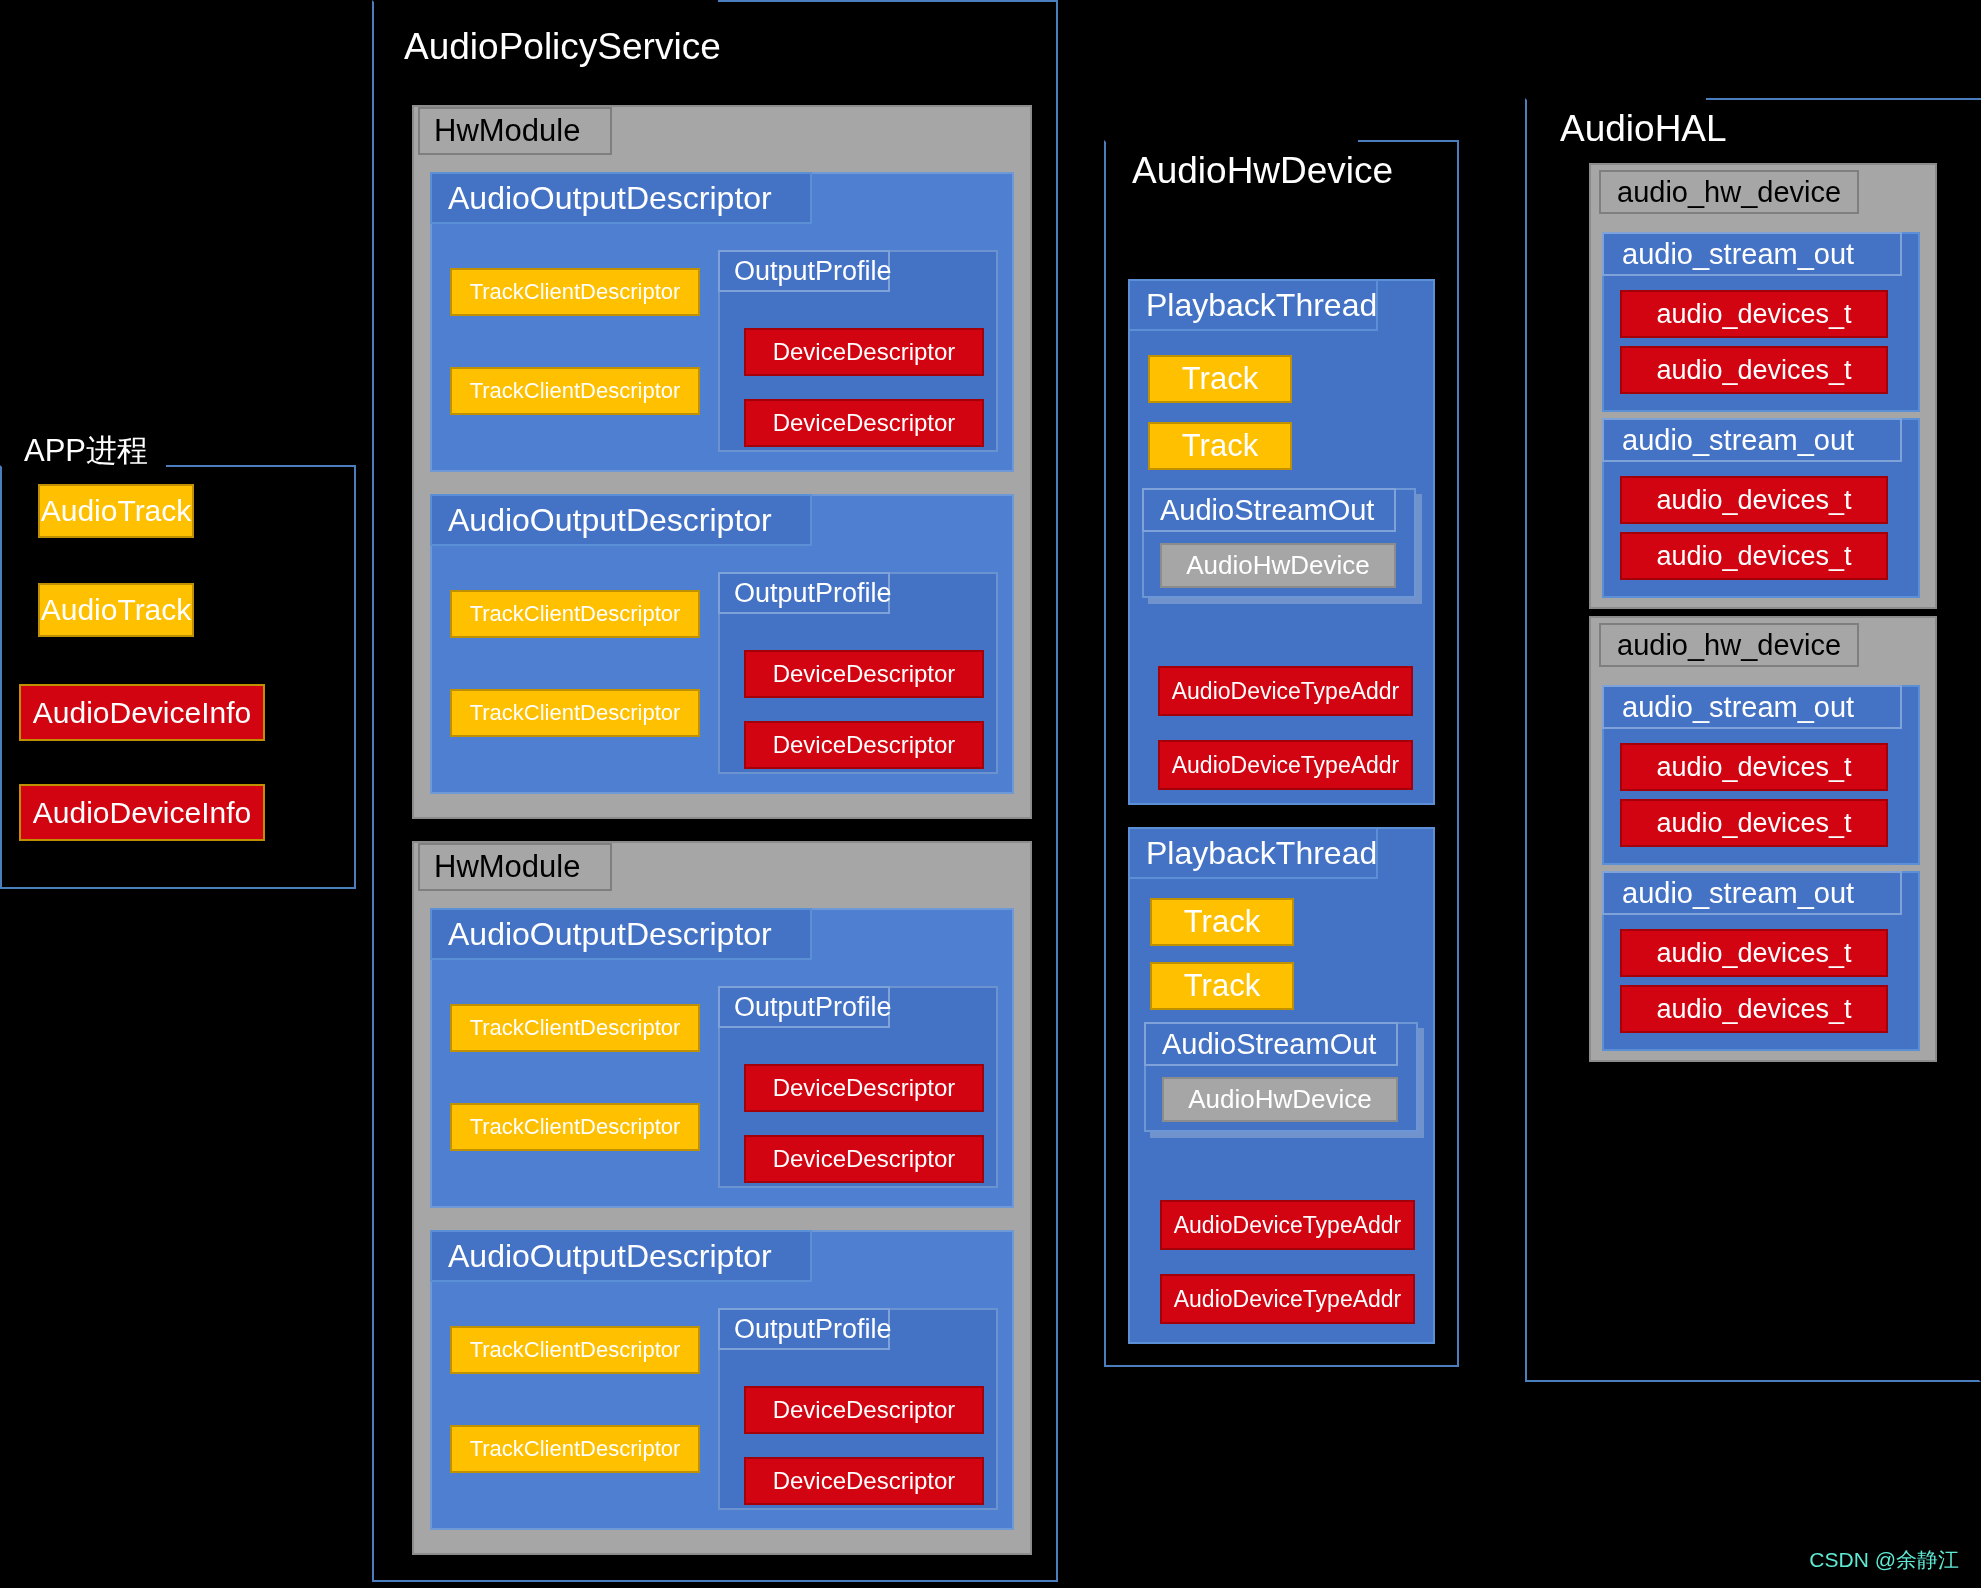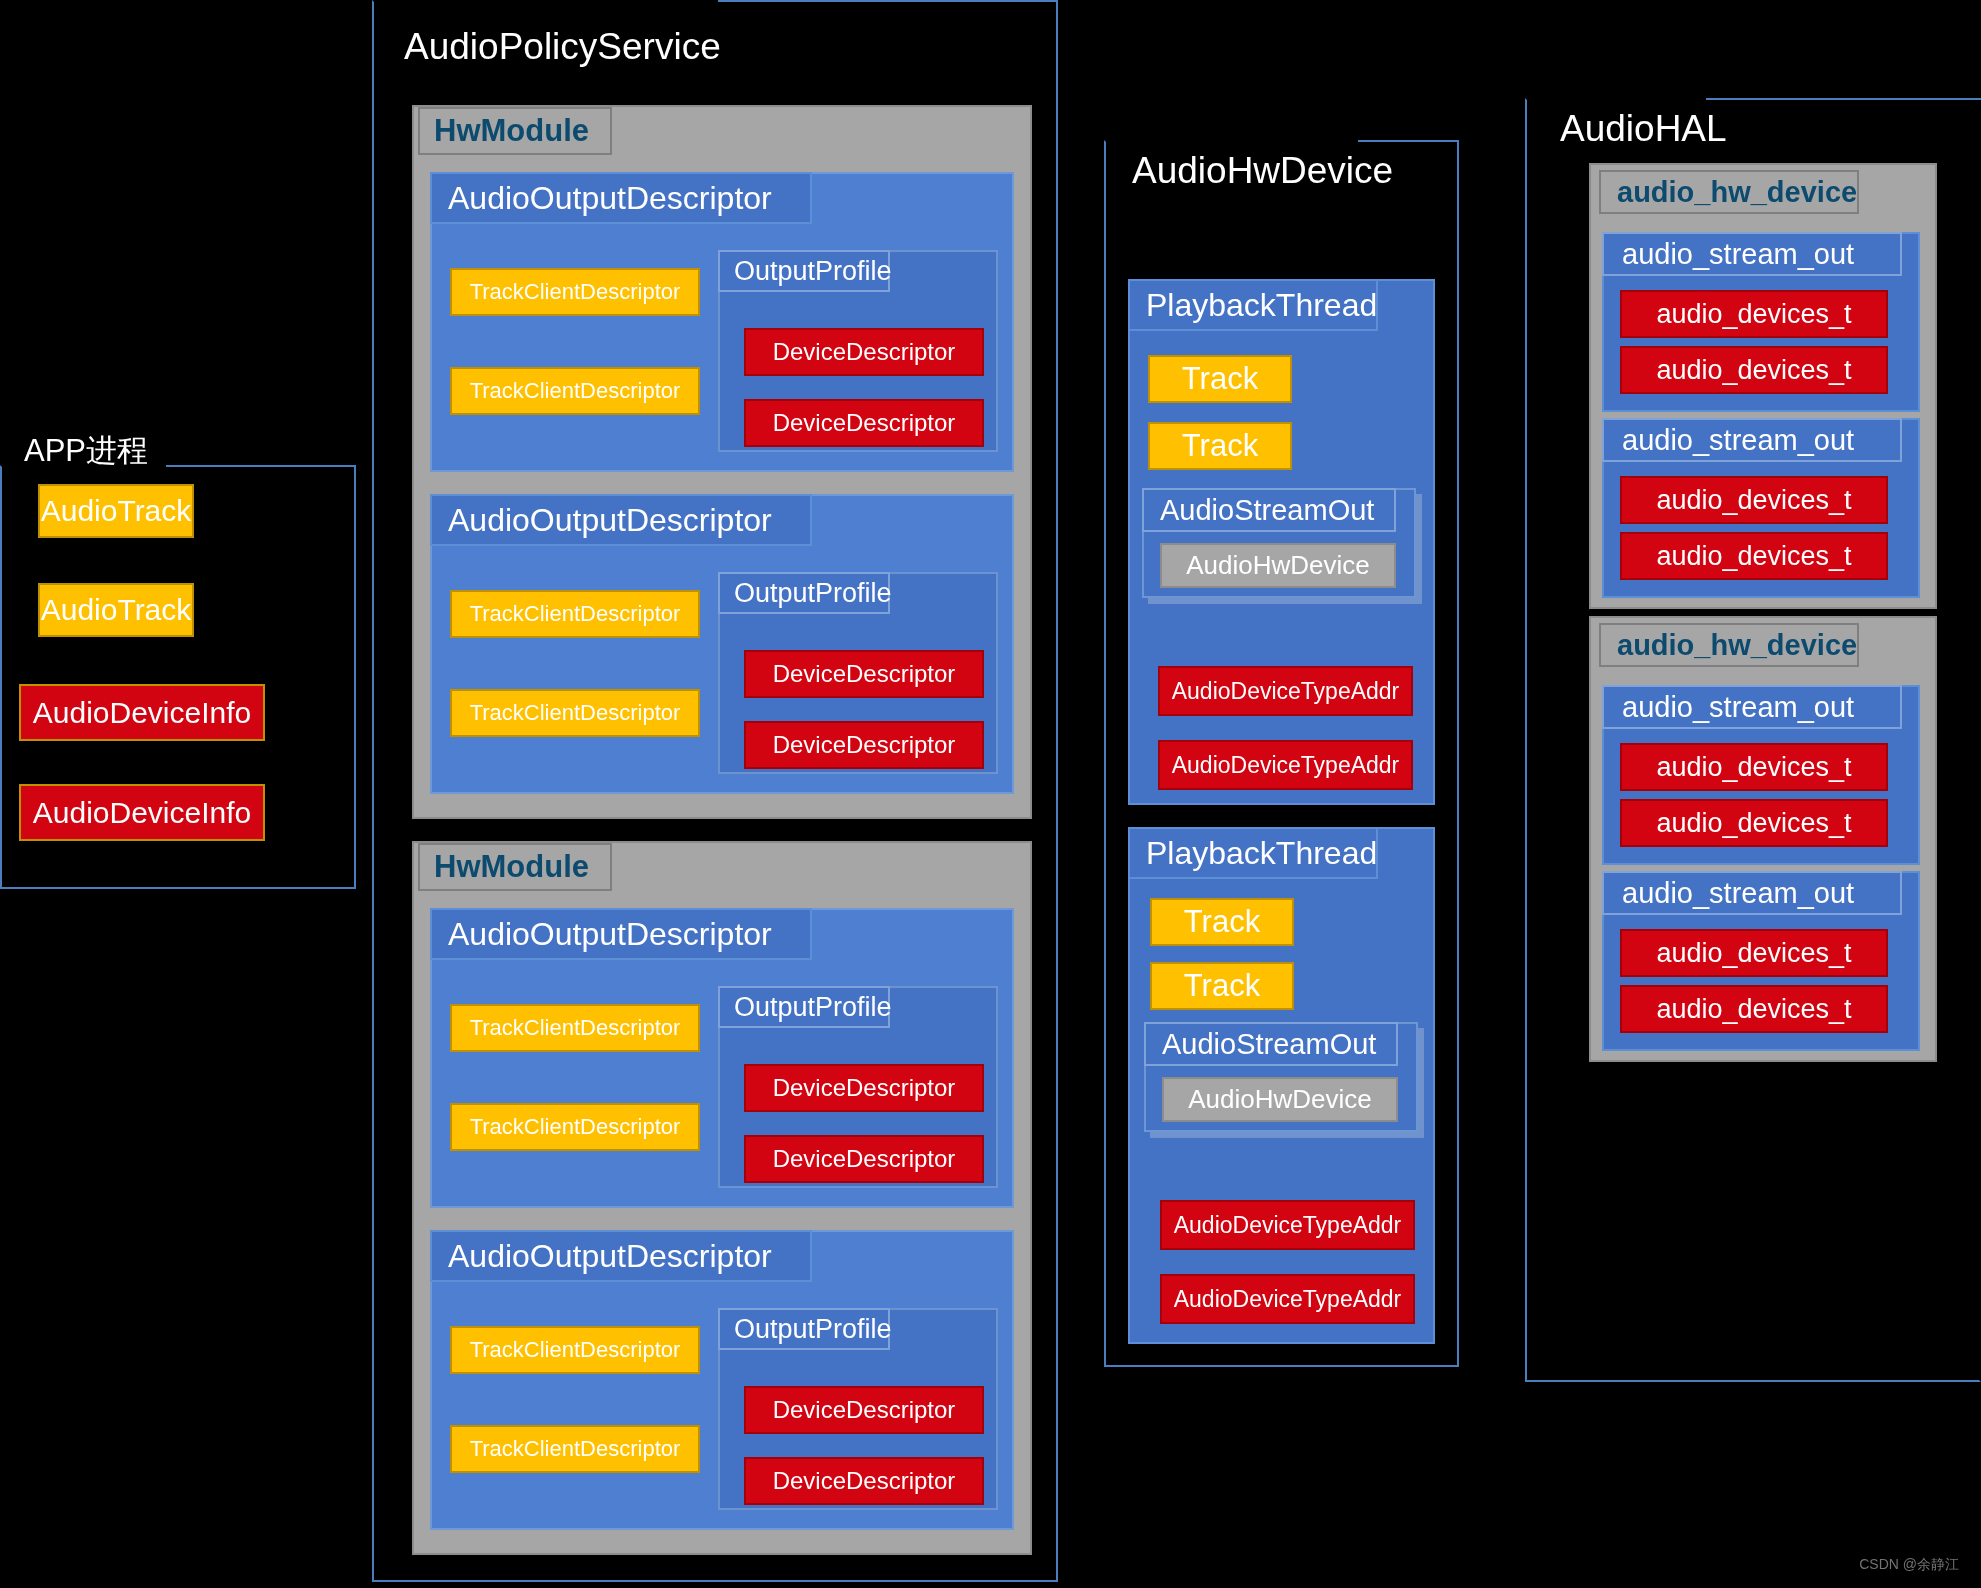--- a/index.html
+++ b/index.html
@@ -8,21 +8,21 @@
     font-family:"Liberation Sans","DejaVu Sans",sans-serif;
     color:#fff;
   }
   
   .frame{position:absolute;box-sizing:border-box;border:2px solid #4a7ebc;background:transparent;}
   .frame-title{position:absolute;color:#fff;white-space:nowrap;line-height:1;}
 
   
   .gray{position:absolute;box-sizing:border-box;background:#a6a6a6;border:2px solid #8c8c8c;}
   .gray-hdr{position:absolute;box-sizing:border-box;background:#a6a6a6;border:2px solid #7f7f7f;
-            display:flex;align-items:center;color:#0c4a6e;white-space:nowrap;font-weight:bold;}
+            display:flex;align-items:center;color:#000000;white-space:nowrap;}
 
   
   .blue{position:absolute;box-sizing:border-box;background:#4472c4;border:2px solid #4472c4;}
   .blue-lt{position:absolute;box-sizing:border-box;background:#4e7fd0;border:2px solid #4e7fd0;}
   .blue-hdr{position:absolute;box-sizing:border-box;background:#4472c4;border:2px solid #5b8fd6;
             display:flex;align-items:center;color:#fff;white-space:nowrap;}
   .blue-sub{position:absolute;box-sizing:border-box;background:#4472c4;border:2px solid #6b93cf;}
 
   
   .blue-shadow{box-shadow:6px 6px 0 rgba(150,175,215,0.55);}
@@ -30,21 +30,21 @@
   
   .gold{position:absolute;box-sizing:border-box;background:#ffc000;border:2px solid #bf9000;
         display:flex;align-items:center;justify-content:center;color:#fff;white-space:nowrap;}
   
   .red{position:absolute;box-sizing:border-box;background:#d30411;border:2px solid #a30009;
        display:flex;align-items:center;justify-content:center;color:#fff;white-space:nowrap;}
   .red-gold{border:2px solid #bf9000;}
   
   .graychip{position:absolute;box-sizing:border-box;background:#a6a6a6;border:2px solid #8c8c8c;
             display:flex;align-items:center;justify-content:center;color:#fff;white-space:nowrap;}
-  .watermark{position:absolute;right:22px;bottom:14px;color:#737373;font-size:14px;white-space:nowrap;}
+  .watermark{position:absolute;right:22px;bottom:14px;color:#5eead4;font-size:21px;white-space:nowrap;}
 </style>
 </head>
 <body>
 
 <div class="frame" style="left:0px;top:465px;width:356px;height:424px;border-top-color:transparent;"></div>
 <div class="frame" style="left:166px;top:465px;width:190px;height:2px;border:0;border-top:2px solid #4a7ebc;"></div>
 <div class="frame-title" style="left:24px;top:435px;font-size:31px;">APP进程</div>
 
 <div class="gold" style="left:38px;top:484px;width:156px;height:54px;font-size:30px;">AudioTrack</div>
 <div class="gold" style="left:38px;top:583px;width:156px;height:54px;font-size:30px;">AudioTrack</div>

